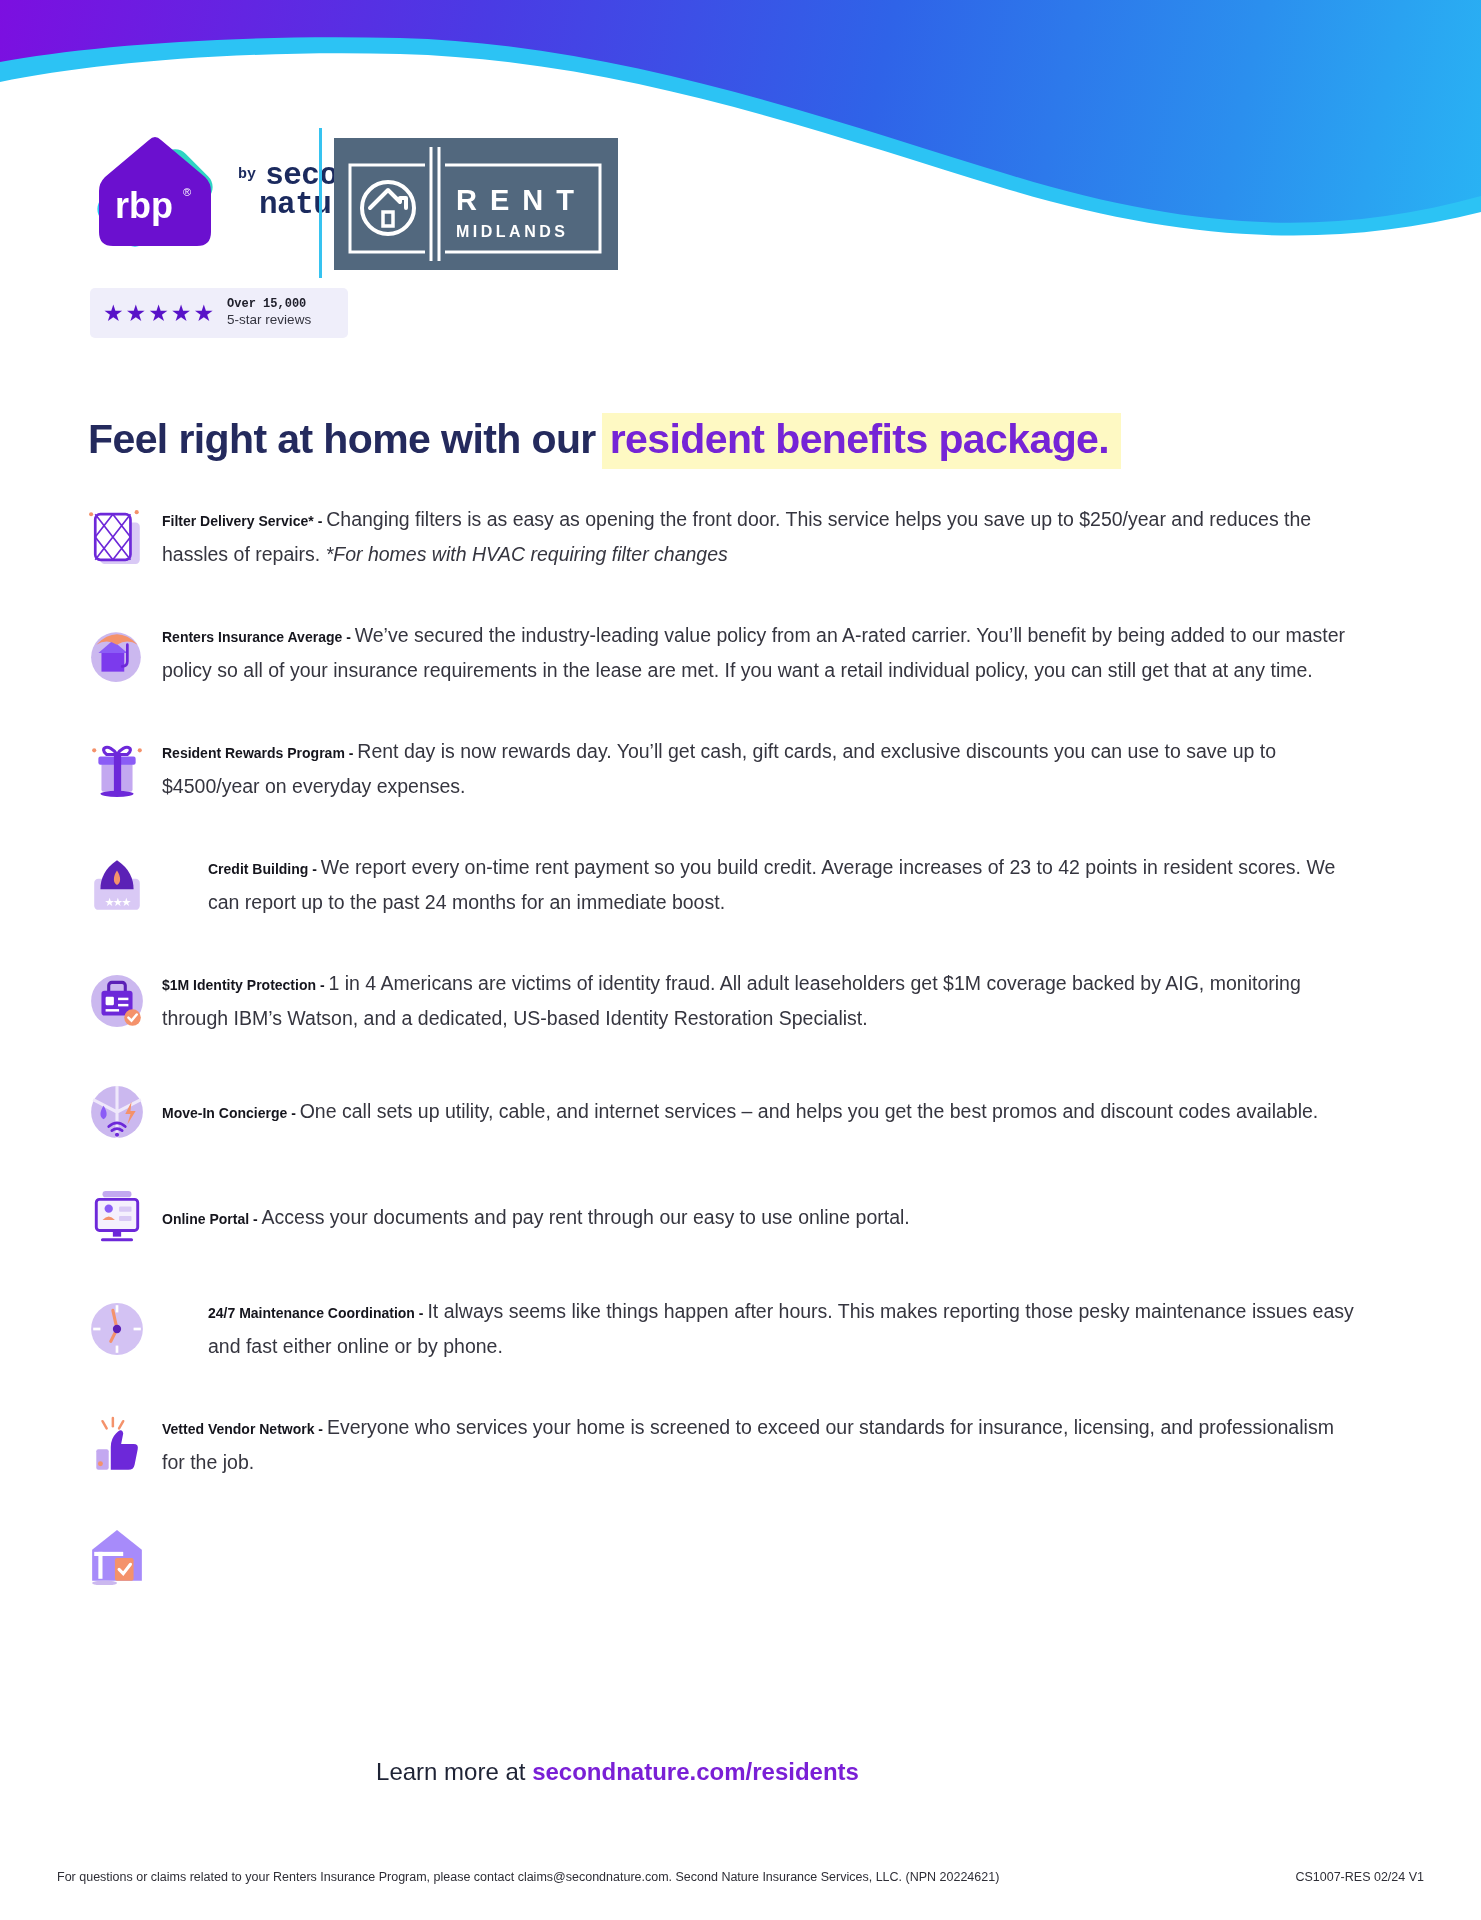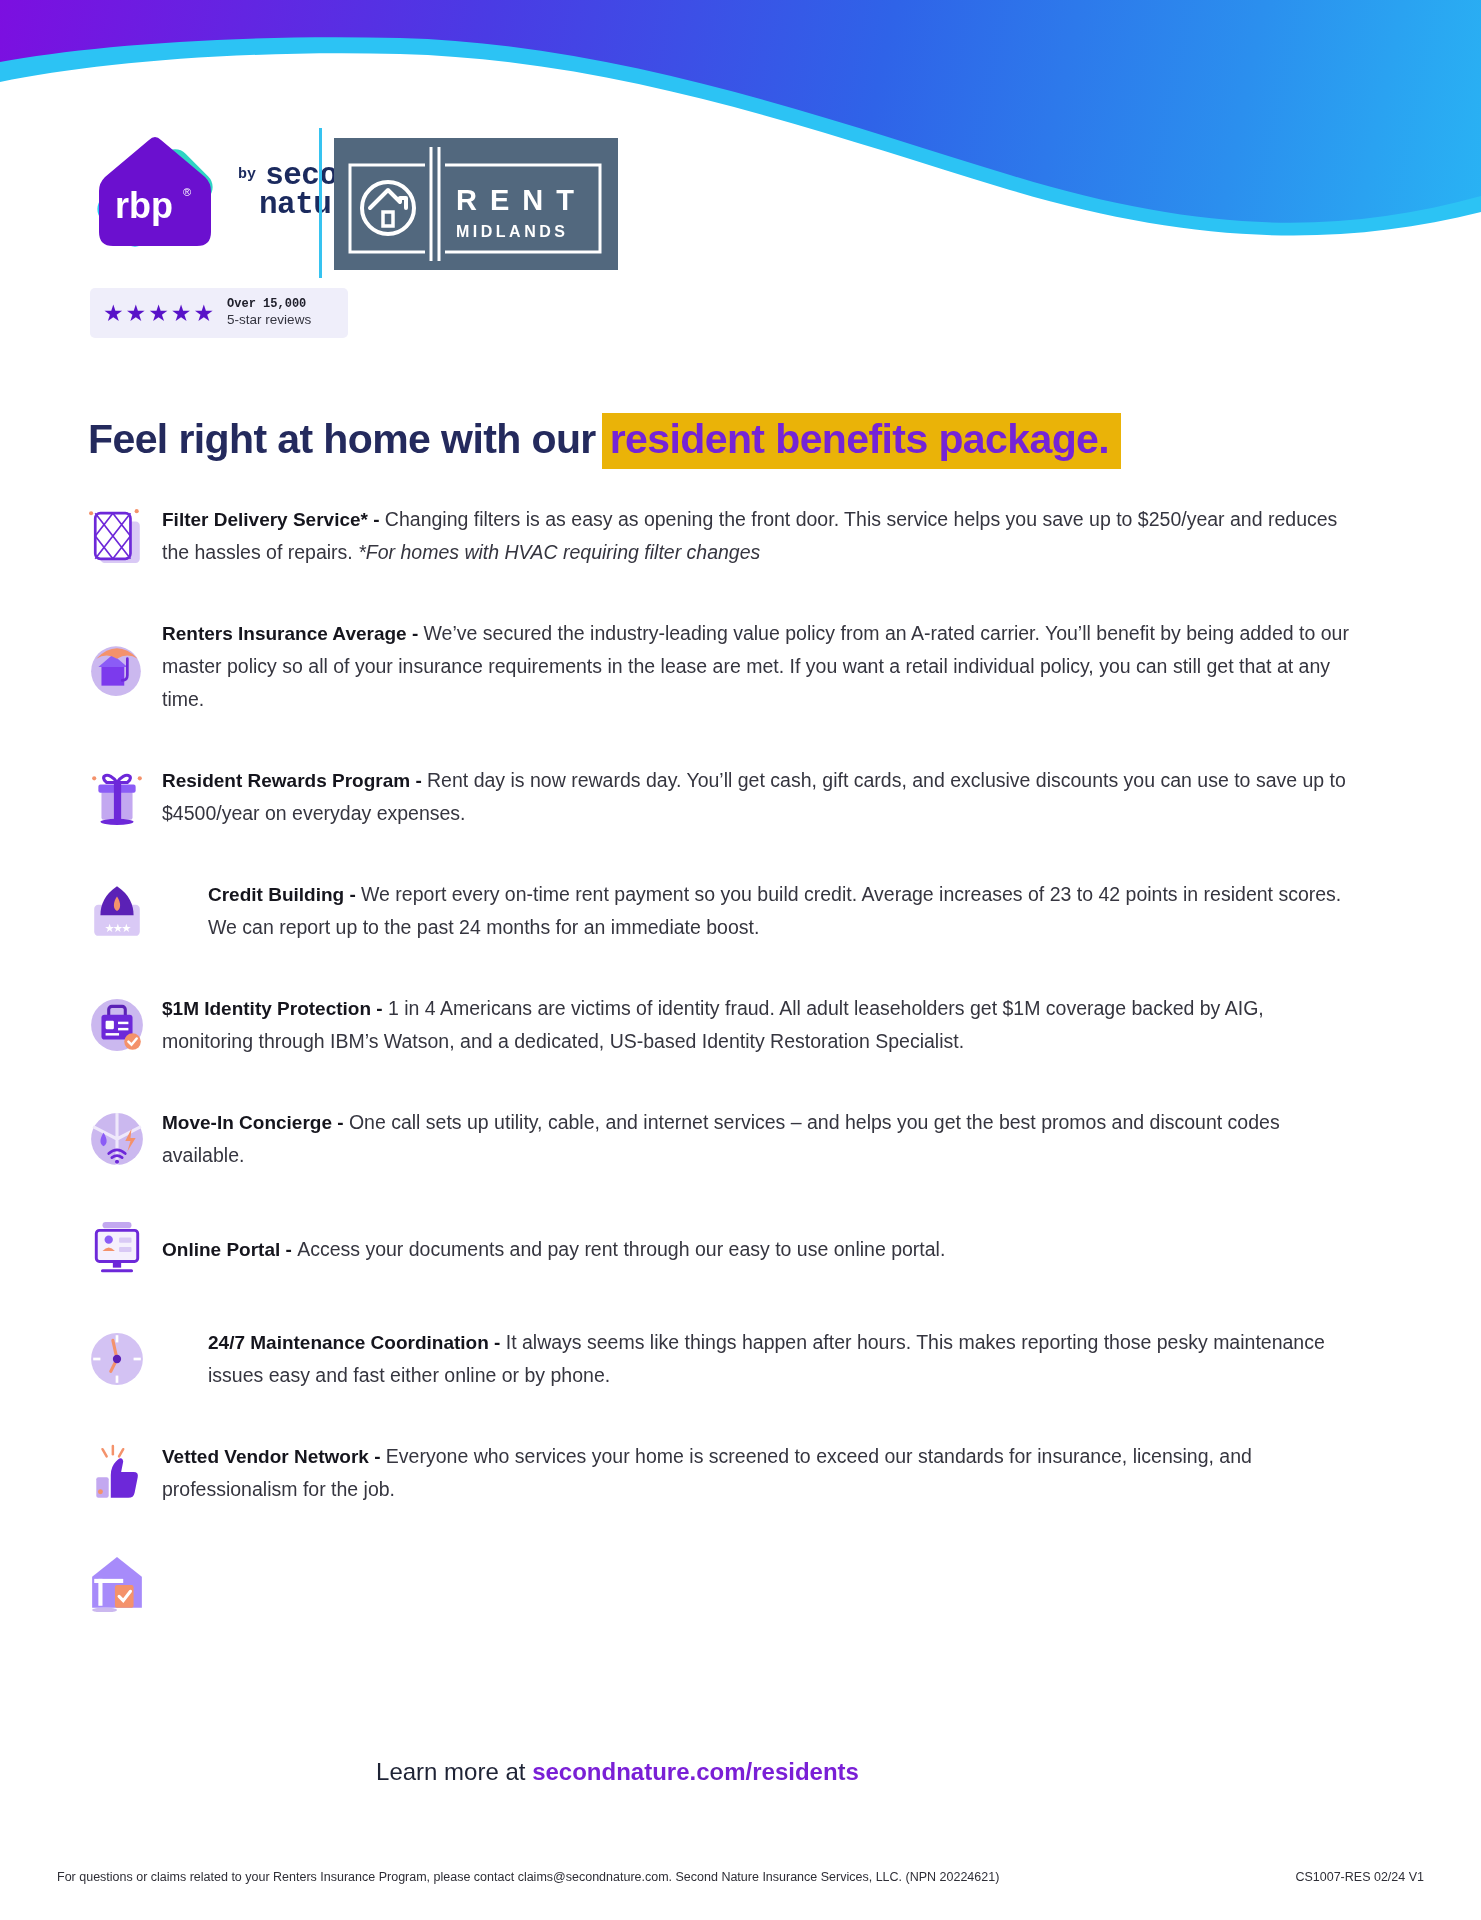--- a/index.html
+++ b/index.html
@@ -25,30 +25,30 @@
   .stars { color:#5812c8; font-size:23px; letter-spacing:2px; line-height:1; }
   .reviews-text { margin-left:11px; }
   .reviews-l1 { font-size:12px; font-weight:700; color:#20202c; display:block; line-height:1.15;font-family:Liberation Mono, monospace; }
   .reviews-l2 { font-size:13.5px; color:#34343f; display:block; line-height:1.15; }
   .header-divider { position:absolute; top:128px; left:319px; width:3px; height:150px; background:#36c3f0; }
   .partner-logo { position:absolute; top:138px; left:334px; }
   
   .page-title { position:absolute; top:416px; left:88px; white-space:nowrap; font-size:41px; letter-spacing:-0.6px; }
   .title-prefix { color:#242a5d; font-weight:700; }
   .title-highlight {
-    color:#7524d6; font-weight:800; background:#eab308;
+    color:#7524d6; font-weight:800; background:#fef9c3;
     padding:3px 12px 7px 8px; margin-left:6px;
   }
   
   .benefits { position:absolute; top:503px; left:88px; width:1266px; }
   .benefit { display:flex; align-items:center; margin-bottom:48px; }
   .benefit .icon-col { width:74px; flex:0 0 74px; display:flex; justify-content:flex-start; }
   .benefit .text-col { font-size:19.5px; line-height:33px; color:#35353f; }
   .benefit.indent .text-col { padding-left:46px; }
-  .b-title { font-weight:700; color:#15151d; font-size:19px; }
+  .b-title { font-weight:700; color:#15151d; font-size:14px; }
   .b-foot { font-style:italic; }
   
   .learn-more { position:absolute; top:1758px; left:0; width:1235px; text-align:center; font-size:24px; color:#1e2335; }
   .learn-link { color:#7a1fd6; font-weight:800; }
   .legal-row {
     position:absolute; bottom:36px; left:0; width:100%; padding:0 57px;
     display:flex; justify-content:space-between; font-size:12.5px; color:#2e2e36;
   }
 </style>
 </head>

